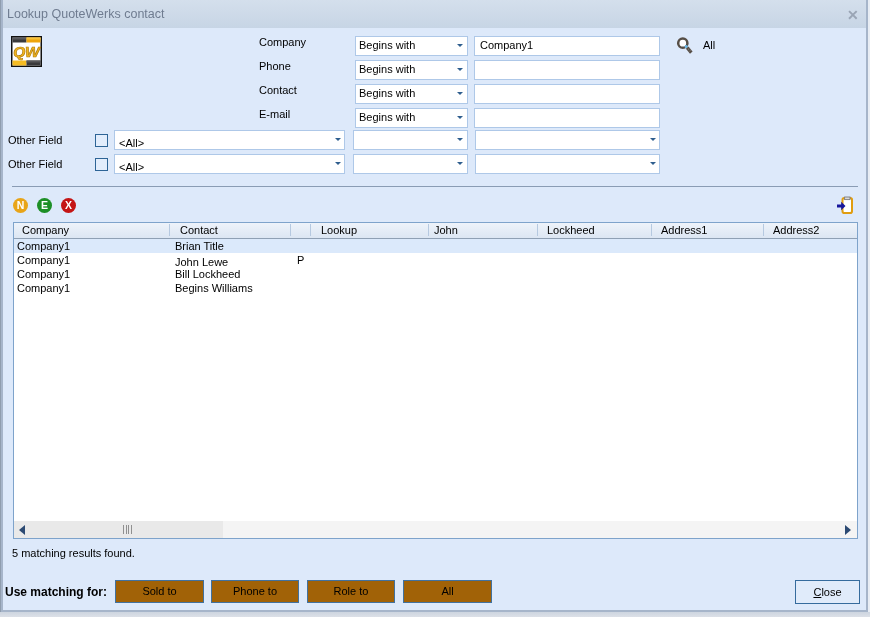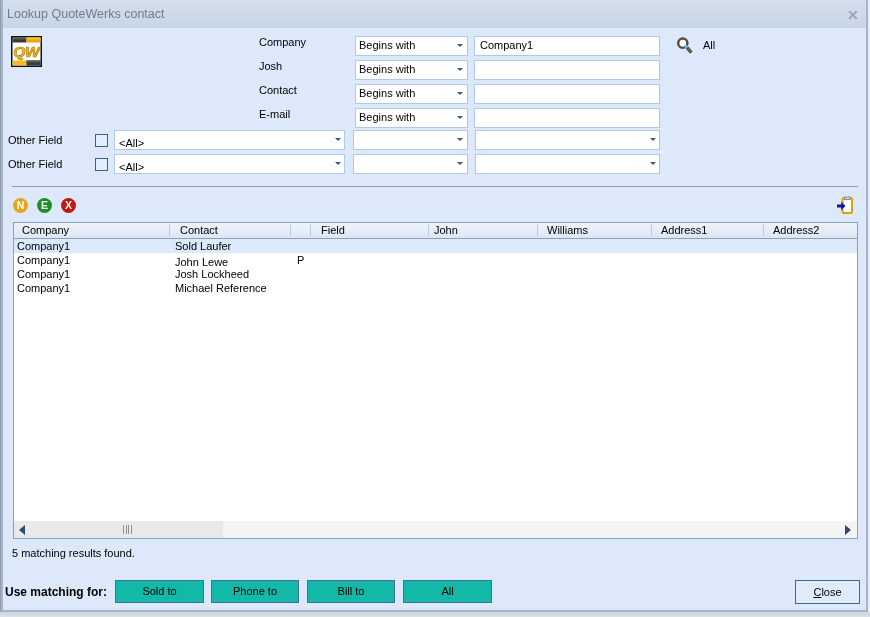--- a/index.html
+++ b/index.html
@@ -7,21 +7,21 @@
        font-family:"Liberation Sans",sans-serif;overflow:hidden;}
   .abs{position:absolute;}
   .lbl{position:absolute;font-size:11px;color:#000;}
   .box{position:absolute;background:#fff;border:1px solid #aec8e8;box-sizing:border-box;}
   .dd-arrow{position:absolute;width:0;height:0;border-left:3px solid transparent;
      border-right:3px solid transparent;border-top:3.5px solid #2f5e8e;}
   .hcell{position:absolute;top:0;height:14px;font-size:11px;color:#000;
      padding-top:1px;white-space:nowrap;overflow:hidden;}
   .hsep{position:absolute;top:1px;height:12px;width:1px;background:#b6c9e0;}
   .dcell{position:absolute;font-size:11px;color:#000;white-space:nowrap;}
-  .btn{position:absolute;height:23px;background:#14b8a6;border:1px solid #41719f;
+  .btn{position:absolute;height:23px;background:#a16207;border:1px solid #41719f;
      box-sizing:border-box;font-size:11px;color:#000;text-align:center;line-height:21px;}
 </style>
 </head>
 <body>
 <div id="win">
 
   <div class="abs" style="left:0;top:0;width:870px;height:28px;background:linear-gradient(#d4dfec,#c7d5e5);"></div>
   <div class="abs" style="left:7px;top:7px;font-size:12.5px;font-weight:normal;color:#6f7c90;text-align:center;">Lookup QuoteWerks contact</div>
   <div class="abs" style="left:847px;top:7px;font-size:14px;font-weight:bold;color:#9aa5b5;">✕</div>
 
@@ -41,21 +41,21 @@
     <rect x="1.5" y="1.5" width="14" height="2" fill="#5a5a5e"></rect>
     <rect x="15.5" y="1.5" width="14" height="5" fill="#efa50c"></rect>
     <rect x="15.5" y="1.5" width="14" height="2" fill="#f7c33c"></rect>
     <rect x="1.5" y="24.5" width="14" height="5" fill="#f5bc23"></rect>
     <rect x="15.5" y="24.5" width="14" height="5" fill="#3a3a3c"></rect>
     <rect x="15.5" y="24.5" width="14" height="2" fill="#565659"></rect>
     <text x="15.2" y="21" font-family="Liberation Sans, sans-serif" font-size="15.5" font-weight="bold" font-style="italic" text-anchor="middle" letter-spacing="-0.5" fill="#f3b61f" stroke="#b07c0a" stroke-width="0.7">QW</text>
   </svg>
 
   <div class="lbl" style="left:259px;top:36px;">Company</div>
-  <div class="lbl" style="left:259px;top:60px;">Josh</div>
+  <div class="lbl" style="left:259px;top:60px;">Phone</div>
   <div class="lbl" style="left:259px;top:84px;">Contact</div>
   <div class="lbl" style="left:259px;top:108px;">E-mail</div>
 
   <div class="box" style="left:355px;top:36px;width:113px;height:20px;"></div>
   <div class="box" style="left:355px;top:60px;width:113px;height:20px;"></div>
   <div class="box" style="left:355px;top:84px;width:113px;height:20px;"></div>
   <div class="box" style="left:355px;top:108px;width:113px;height:20px;"></div>
   <div class="lbl" style="left:359px;top:39px;">Begins with</div>
   <div class="lbl" style="left:359px;top:63px;">Begins with</div>
   <div class="lbl" style="left:359px;top:87px;">Begins with</div>
@@ -109,65 +109,65 @@
     <rect x="7.5" y="2" width="9.5" height="15" rx="1.8" fill="#fff" stroke="#e09d10" stroke-width="2"></rect>
     <rect x="9.6" y="1" width="5.4" height="2.6" fill="#d8d8d8" stroke="#7d7d7d" stroke-width="0.9"></rect>
     <path d="M2 8.6 L6.2 8.6 L6.2 5.8 L10.5 10 L6.2 14.2 L6.2 11.4 L2 11.4 Z" fill="#16169b"></path>
   </svg>
 
   <div class="abs" style="left:13px;top:222px;width:845px;height:317px;background:#fff;border:1px solid #7ea3cb;box-sizing:border-box;">
 
     <div class="abs" style="left:0;top:0;width:843px;height:15px;background:linear-gradient(#eef3fa,#dce6f3);border-bottom:1px solid #8fa0b4;box-sizing:content-box;">
       <div class="hcell" style="left:8px;">Company</div>
       <div class="hcell" style="left:166px;">Contact</div>
-      <div class="hcell" style="left:307px;">Field</div>
+      <div class="hcell" style="left:307px;">Lookup</div>
       <div class="hcell" style="left:420px;">John</div>
-      <div class="hcell" style="left:533px;">Williams</div>
+      <div class="hcell" style="left:533px;">Lockheed</div>
       <div class="hcell" style="left:647px;">Address1</div>
       <div class="hcell" style="left:759px;">Address2</div>
       <div class="hsep" style="left:155px;"></div>
       <div class="hsep" style="left:276px;"></div>
       <div class="hsep" style="left:296px;"></div>
       <div class="hsep" style="left:414px;"></div>
       <div class="hsep" style="left:523px;"></div>
       <div class="hsep" style="left:637px;"></div>
       <div class="hsep" style="left:749px;"></div>
     </div>
 
     <div class="abs" style="left:0;top:16px;width:843px;height:14px;background:#dbe9fb;">
       <div class="dcell" style="left:3px;top:1px;">Company1</div>
-      <div class="dcell" style="left:161px;top:1px;">Sold Laufer</div>
+      <div class="dcell" style="left:161px;top:1px;">Brian Title</div>
     </div>
     <div class="abs" style="left:0;top:30px;width:843px;height:14px;">
       <div class="dcell" style="left:3px;top:1px;">Company1</div>
       <div class="dcell" style="left:161px;top:3px;">John Lewe</div>
       <div class="dcell" style="left:283px;top:1px;">P</div>
     </div>
     <div class="abs" style="left:0;top:44px;width:843px;height:14px;">
       <div class="dcell" style="left:3px;top:1px;">Company1</div>
-      <div class="dcell" style="left:161px;top:1px;">Josh Lockheed</div>
+      <div class="dcell" style="left:161px;top:1px;">Bill Lockheed</div>
     </div>
     <div class="abs" style="left:0;top:58px;width:843px;height:14px;">
       <div class="dcell" style="left:3px;top:1px;">Company1</div>
-      <div class="dcell" style="left:161px;top:1px;">Michael Reference</div>
+      <div class="dcell" style="left:161px;top:1px;">Begins Williams</div>
     </div>
 
     <div class="abs" style="left:0;top:298px;width:843px;height:17px;background:#f4f4f4;">
       <div class="abs" style="left:0;top:0;width:209px;height:17px;background:#e9e9e9;"></div>
       <div class="abs" style="left:5px;top:4px;width:0;height:0;border-top:5px solid transparent;border-bottom:5px solid transparent;border-right:6px solid #2c4a73;"></div>
       <div class="abs" style="left:109px;top:4px;width:1px;height:9px;background:#909090;"></div>
       <div class="abs" style="left:111.5px;top:4px;width:1px;height:9px;background:#909090;"></div>
       <div class="abs" style="left:114px;top:4px;width:1px;height:9px;background:#909090;"></div>
       <div class="abs" style="left:116.5px;top:4px;width:1px;height:9px;background:#909090;"></div>
       <div class="abs" style="left:831px;top:4px;width:0;height:0;border-top:5px solid transparent;border-bottom:5px solid transparent;border-left:6px solid #2c4a73;"></div>
     </div>
   </div>
 
   <div class="lbl" style="left:12px;top:547px;">5 matching results found.</div>
 
   <div class="abs" style="left:5px;top:585px;font-size:12px;font-weight:bold;color:#000;">Use matching for:</div>
   <div class="btn" style="left:115px;top:580px;width:89px;">Sold to</div>
   <div class="btn" style="left:211px;top:580px;width:88px;">Phone to</div>
-  <div class="btn" style="left:307px;top:580px;width:88px;">Bill to</div>
+  <div class="btn" style="left:307px;top:580px;width:88px;">Role to</div>
   <div class="btn" style="left:403px;top:580px;width:89px;">All</div>
   <div class="btn" style="left:795px;top:580px;width:65px;height:24px;line-height:22px;background:#e0ebfa;border-color:#356b9d;"><span style="text-decoration:underline;">C</span>lose</div>
 
 </div>
 
 </body></html>

